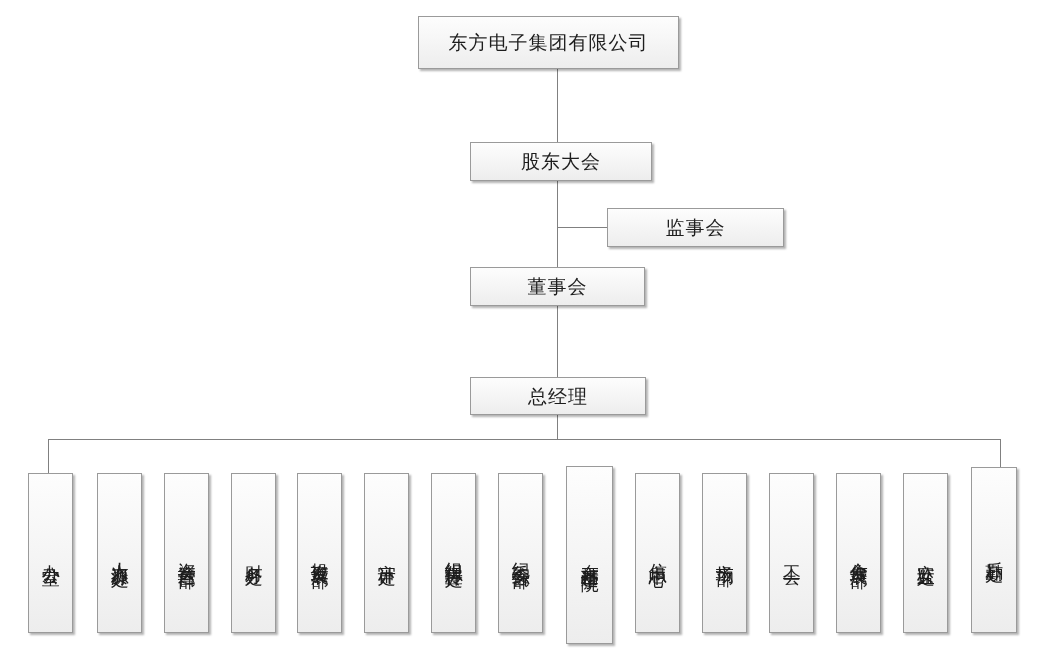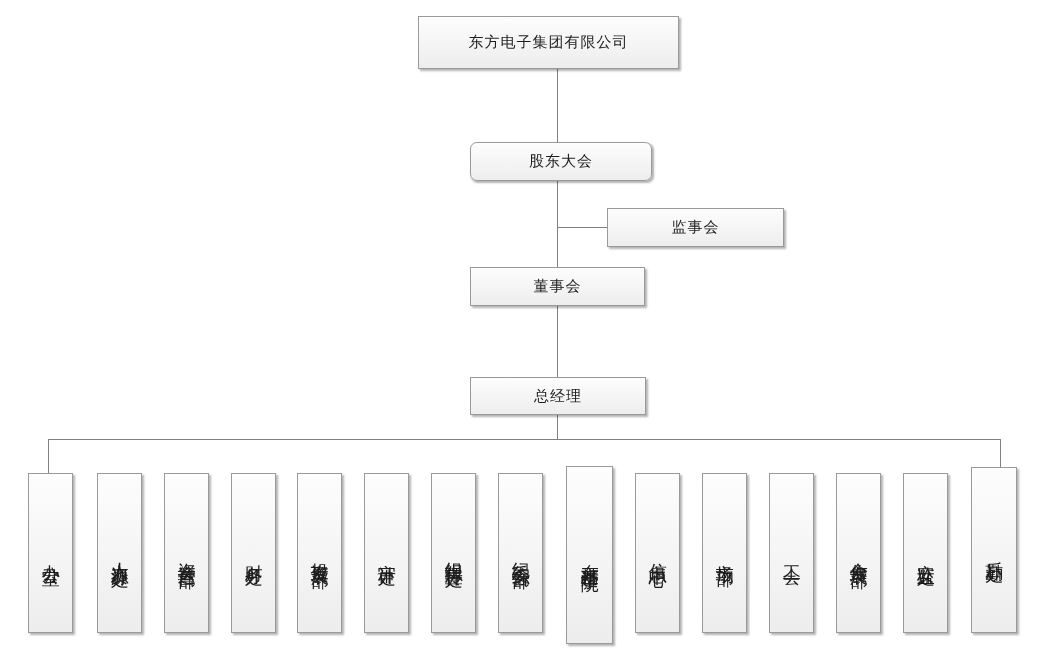--- a/index.html
+++ b/index.html
@@ -36,21 +36,21 @@
     background: linear-gradient(to bottom, #fdfdfd 0%, #f6f6f6 45%, #ededed 100%);
     box-shadow: 1.5px 1.5px 2px rgba(0,0,0,0.30);
     display: flex;
     align-items: center;
     justify-content: center;
     color: #1d1d1d;
   }
 
   
   .node-h {
-    font-size: 15px;
+    font-size: 19px;
     letter-spacing: 1px;
     line-height: 1;
     font-family: Liberation Serif, serif;
   }
 
   
   .node-v {
     font-size: 18px;
     line-height: 1.14;
     padding-top: 2px;
@@ -72,21 +72,21 @@
   <div class="line line-v" style="left: 557px; top: 69px; height: 73px; width: 1px;"></div>
   <div class="line line-v" style="left: 557px; top: 181px; height: 86px; width: 1px;"></div>
   <div class="line line-h" style="left: 557px; top: 227px; width: 50px; height: 1px;"></div>
   <div class="line line-v" style="left: 557px; top: 306px; height: 71px; width: 1px;"></div>
   <div class="line line-v" style="left: 557px; top: 415px; height: 24px; width: 1px;"></div>
   <div class="line line-h" style="left: 48px; top: 439px; width: 953px; height: 1px;"></div>
   <div class="line line-v" style="left: 48px; top: 439px; height: 34px; width: 1px;"></div>
   <div class="line line-v" style="left: 1000px; top: 439px; height: 28px; width: 1px;"></div>
 
   <div class="node node-h" style="left: 418px; top: 16px; width: 261px; height: 53px;">东方电子集团有限公司</div>
-  <div class="node node-h" style="left: 470px; top: 142px; width: 182px; height: 39px; border-radius: 7px;">股东大会</div>
+  <div class="node node-h" style="left: 470px; top: 142px; width: 182px; height: 39px;">股东大会</div>
   <div class="node node-h" style="left: 607px; top: 208px; width: 177px; height: 39px; text-align: right;">监事会</div>
   <div class="node node-h" style="left: 470px; top: 377px; width: 176px; height: 38px;">总经理</div>
   <div class="node node-h" style="left: 470px; top: 267px; width: 175px; height: 39px;">董事会</div>
 
   <div id="department-row">
       <div class="node node-v" style="left: 28px; top: 473px; width: 45px; height: 160px;">
         <span class="vlabel">办公室</span>
       </div>
       <div class="node node-v" style="left: 97px; top: 473px; width: 45px; height: 160px;">
         <span class="vlabel">人力资源处</span>

